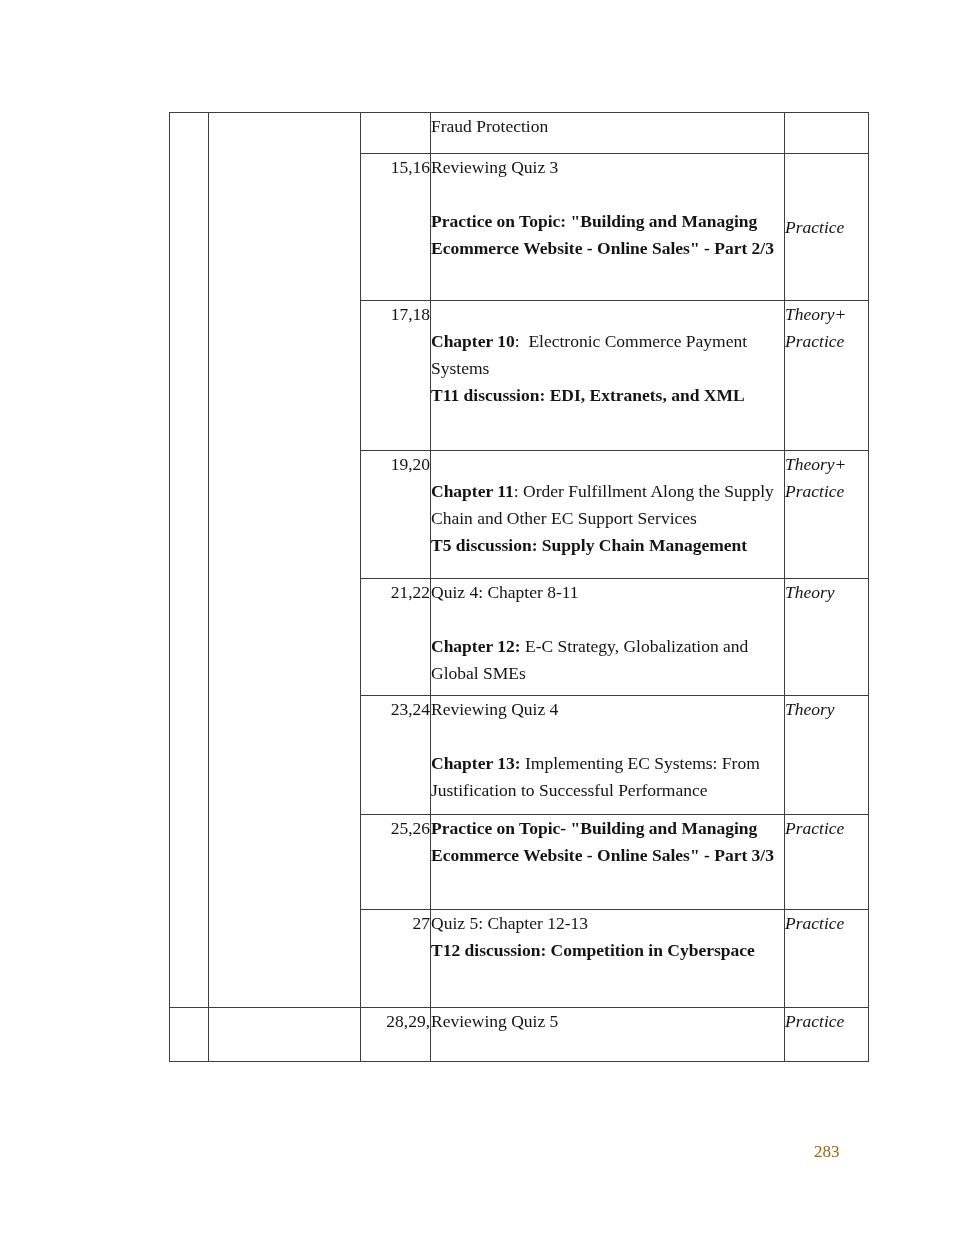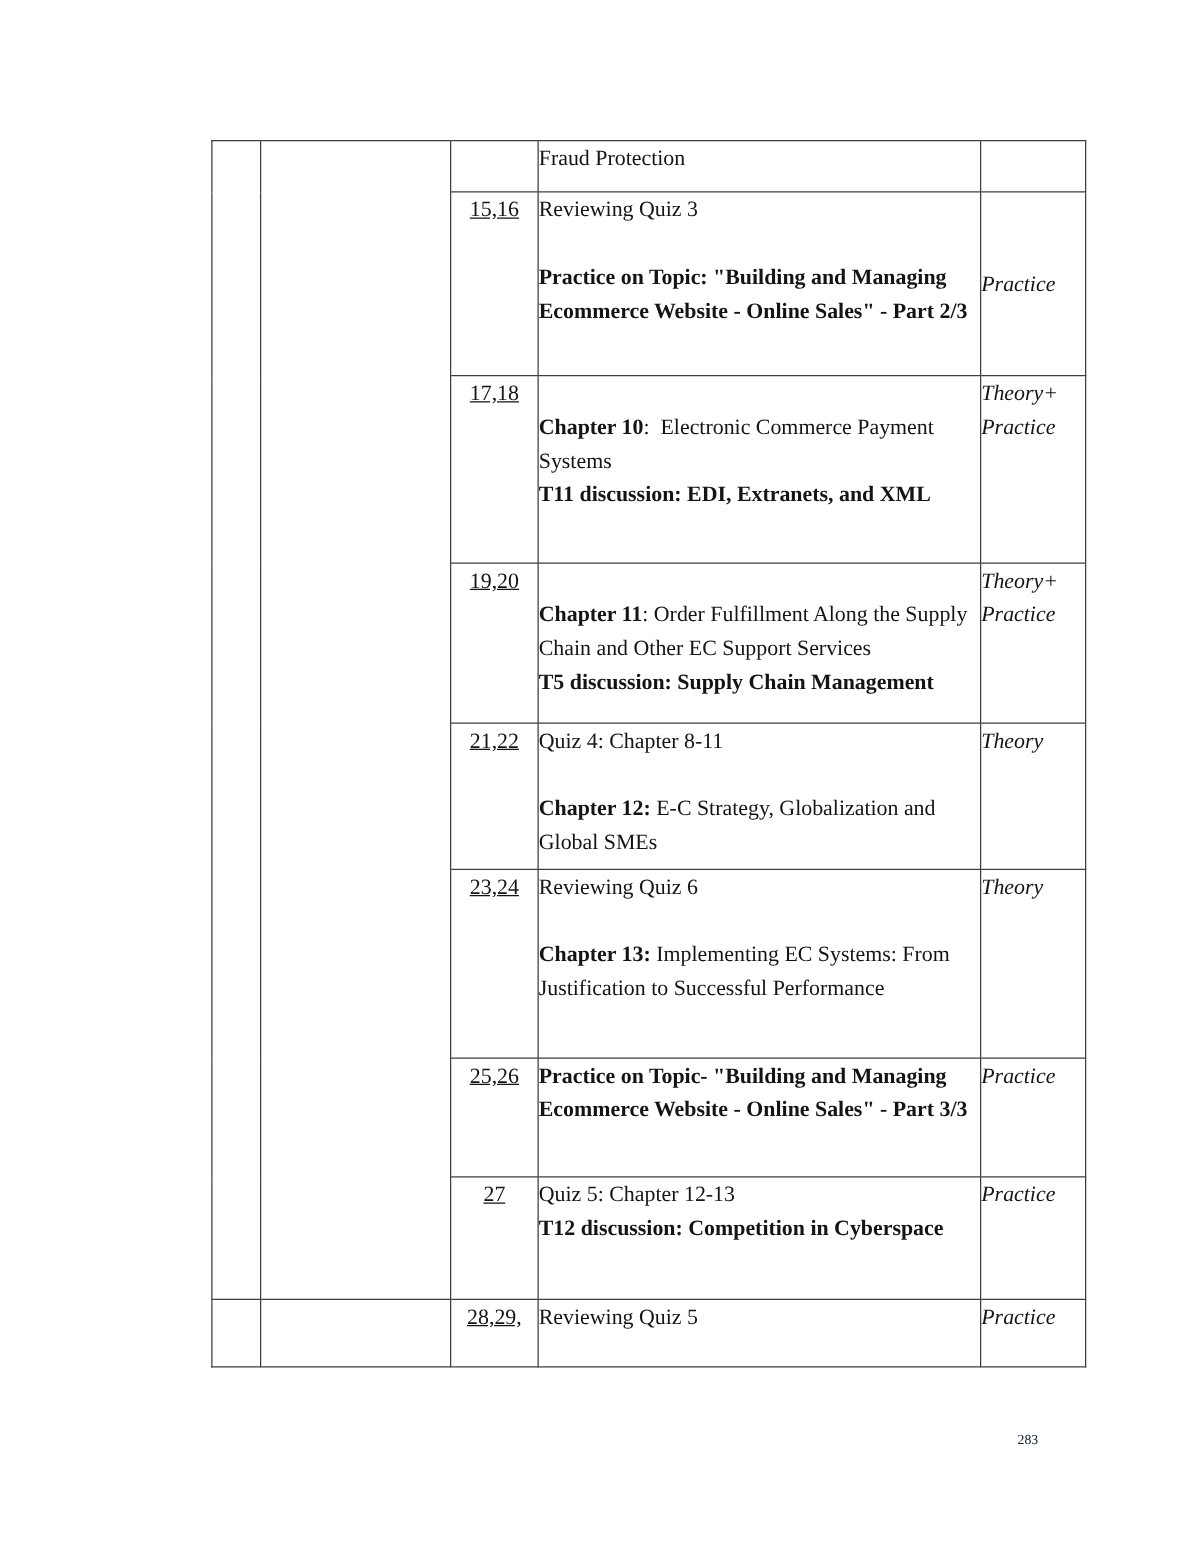--- a/index.html
+++ b/index.html
@@ -24,46 +24,45 @@
     line-height: 27px;
     padding: 0;
     overflow: hidden;
   }
   
   tr.r0 { height: 41px; }
   tr.r1 { height: 147px; }
   tr.r2 { height: 150px; margin-top: 41px; }
   tr.r3 { height: 128px; }
   tr.r4 { height: 117px; }
-  tr.r5 { height: 151px; }
+  tr.r5 { height: 119px; }
   tr.r6 { height: 95px; }
   tr.r7 { height: 98px; margin-top: 41px; }
   tr.r8 { height: 54px; }
 
   td.left-col { background: #ffffff; }
   td.sessions-cell {
     vertical-align: middle;
     padding-left: 7px;
-    text-align: center;
-    text-decoration: underline;
+    text-align: right;
   }
   td.content-cell {
     padding: 3px 14px 0 8px;
   }
   td.type-cell {
     padding: 3px 2px 0 8px;
   }
   td.type-cell.vmid { vertical-align: middle; }
   .para { white-space: pre-wrap; }
   .para.blank { min-height: 27px; }
   .run.bold { font-weight: 700; }
   .type-line { white-space: nowrap; font-style: italic; }
   .page-number {
     position: absolute; left: 812px; top: 1141px;
-    font-size: 11px; line-height: 22px; color: #0f172a;
+    font-size: 17px; line-height: 22px; color: #a16207;
   }
 </style>
 </head>
 <body>
 
 <div class="page">
 
   <table class="schedule">
     <colgroup>
       <col style="width:39px">
@@ -124,21 +123,21 @@
             <div class="para blank">&nbsp;</div>
             <div class="para"><span class="run bold">Chapter 12:</span><span class="run"> E-C Strategy, Globalization and Global SMEs</span></div>
           </td>
           <td class="type-cell">
             <div class="type-line">Theory</div>
           </td>
         </tr>
         <tr class="r5">
           <td class="sessions-cell">23,24</td>
           <td class="content-cell">
-            <div class="para"><span class="run">Reviewing Quiz 6</span></div>
+            <div class="para"><span class="run">Reviewing Quiz 4</span></div>
             <div class="para blank">&nbsp;</div>
             <div class="para"><span class="run bold">Chapter 13:</span><span class="run"> Implementing EC Systems: From Justification to Successful Performance</span></div>
           </td>
           <td class="type-cell">
             <div class="type-line">Theory</div>
           </td>
         </tr>
         <tr class="r6">
           <td class="sessions-cell">25,26</td>
           <td class="content-cell">

